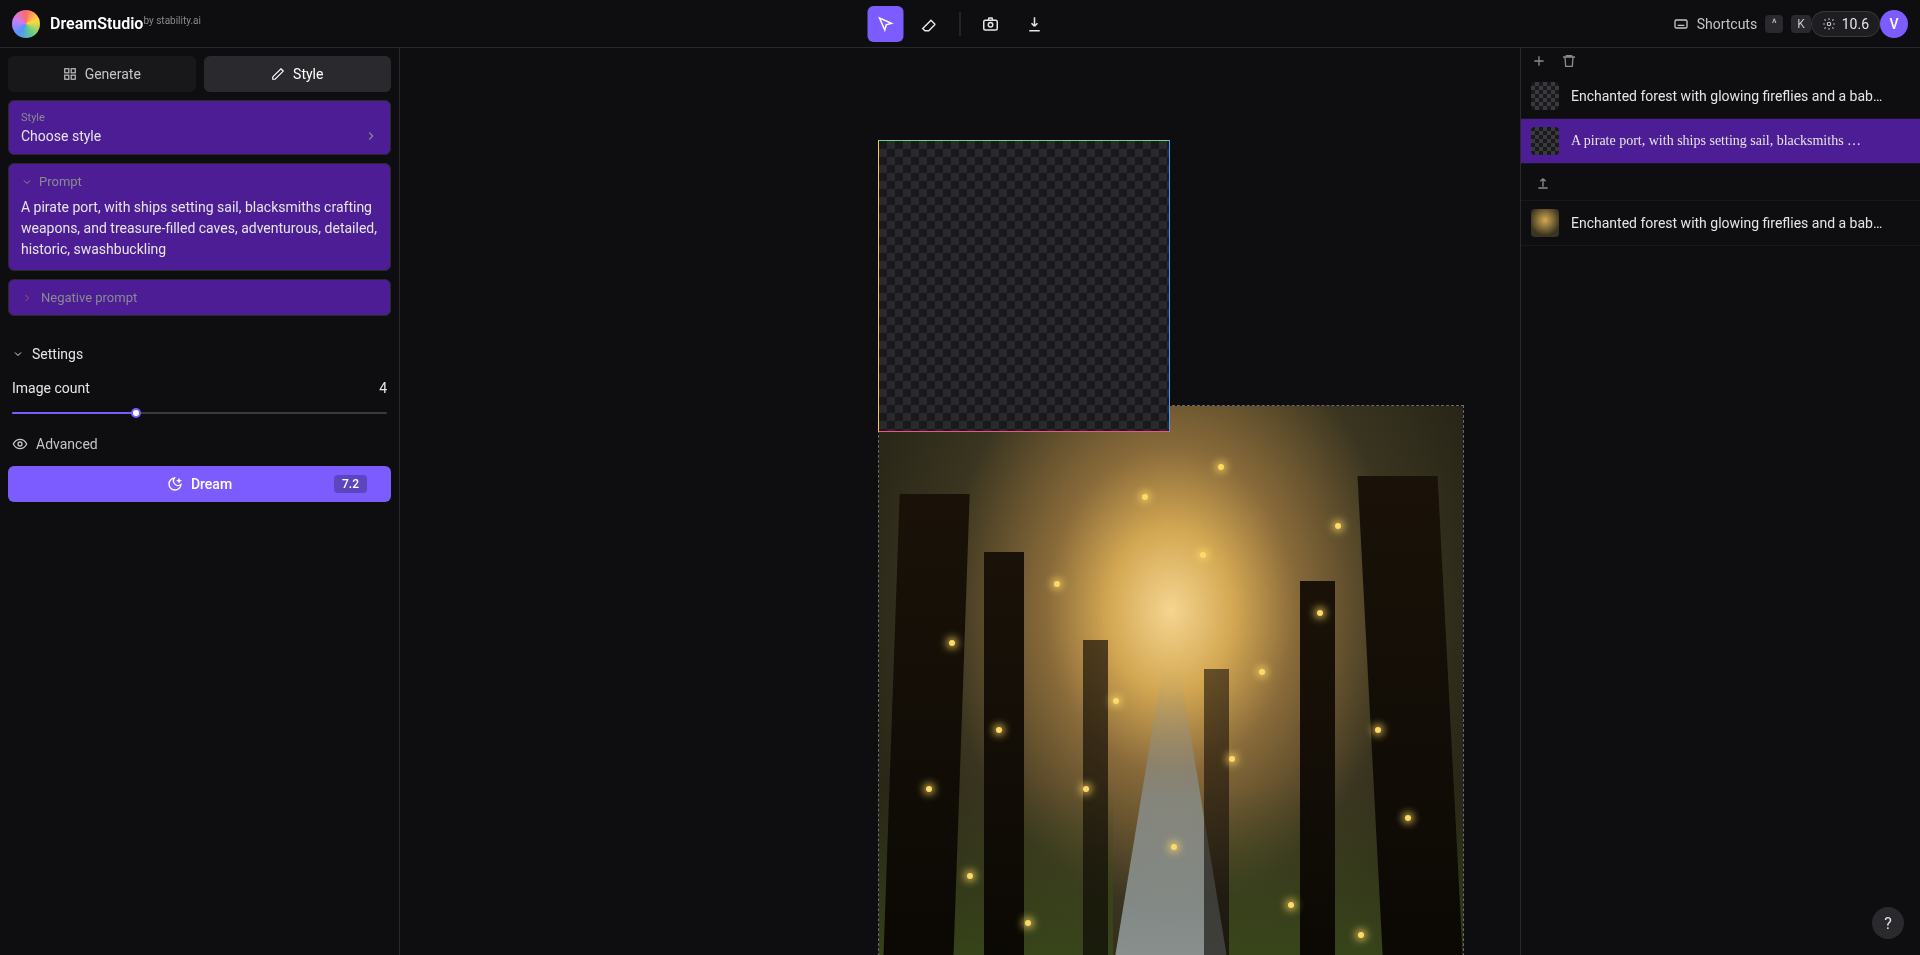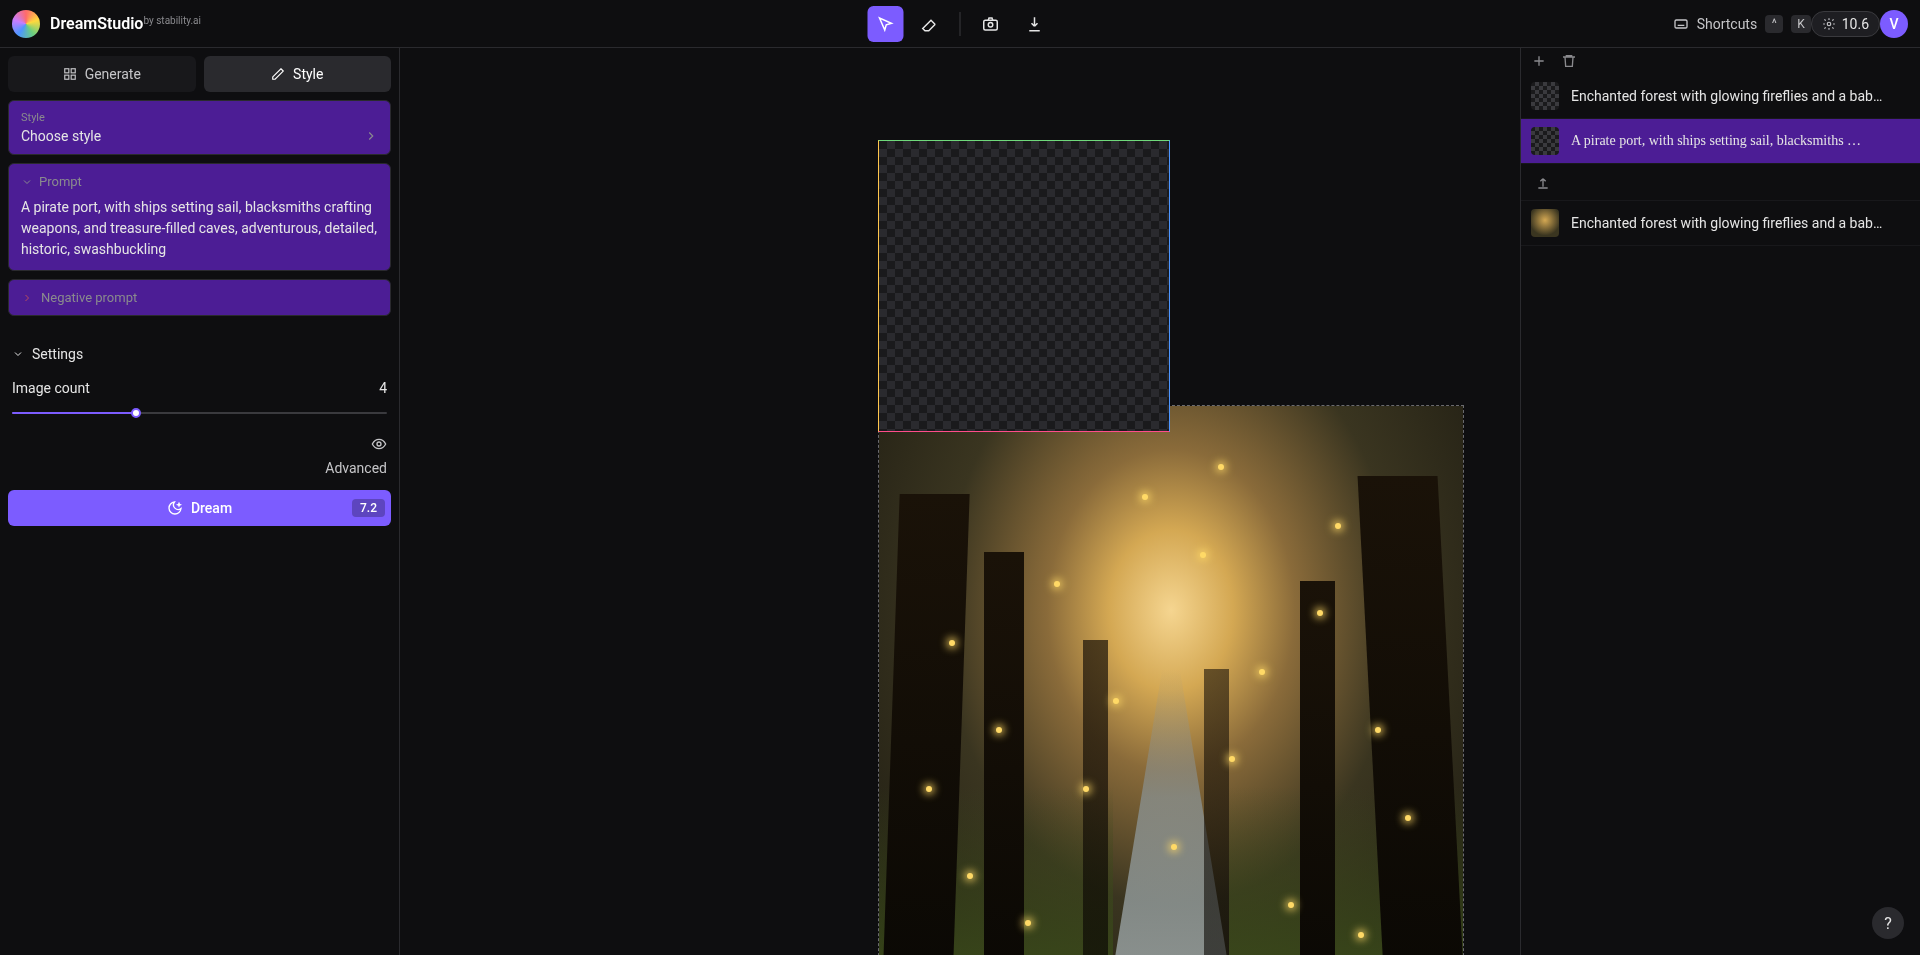--- a/index.html
+++ b/index.html
@@ -98,31 +98,31 @@
 .slider-fill {
   position: absolute; left: 0; top: 0; height: 100%;
   background: #7c5cff; border-radius: 1px;
 }
 .slider-thumb {
   position: absolute; top: 50%; transform: translate(-50%, -50%);
   width: 10px; height: 10px; border-radius: 50%;
   background: #fff; border: 2px solid #7c5cff;
 }
 .advanced-row {
-  display: flex; align-items: flex-end; gap: 8px;
-  font-size: 14px; color: #c5c5c8; padding: 6px 4px; cursor: pointer; flex-direction: column;
+  display: flex; align-items: flex-start; gap: 8px;
+  font-size: 14px; color: #c5c5c8; padding: 6px 4px; cursor: pointer;
 }
 .dream-btn {
   height: 36px; border-radius: 6px; background: #7c5cff;
   color: #fff; display: flex; align-items: center; justify-content: center;
   gap: 8px; font-size: 14px; font-weight: 500; cursor: pointer;
   position: relative;
 }
 .dream-cost {
-  position: absolute; right: 6px; background: rgba(0,0,0,0.25);
+  position: absolute; right: 24px; background: rgba(0,0,0,0.25);
   padding: 2px 8px; border-radius: 4px; font-size: 12px;
 }
 .canvas-area {
   flex: 1; position: relative; background: #0e0e10; overflow: hidden;
 }
 .canvas-image {
   position: absolute; left: 478px; top: 357px;
   width: 586px; height: 586px;
   border: 1px dashed #6a6a6e;
 }

